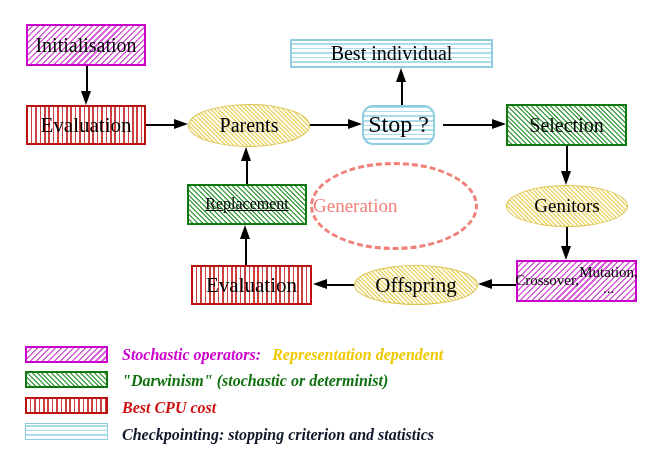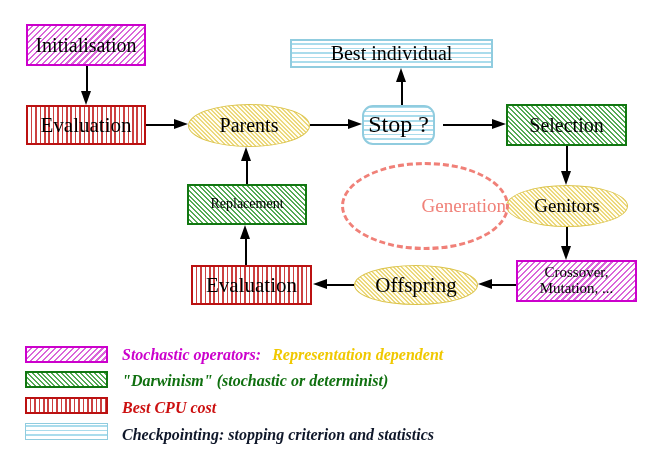--- a/index.html
+++ b/index.html
@@ -51,25 +51,25 @@
   .vline { position: absolute; width: 1.5px; background: #000; }
   .ah { position: absolute; width: 0; height: 0; }
   .ah-right { border-top: 5px solid transparent; border-bottom: 5px solid transparent; border-left: 14px solid #000; }
   .ah-left  { border-top: 5px solid transparent; border-bottom: 5px solid transparent; border-right: 14px solid #000; }
   .ah-up    { border-left: 5.5px solid transparent; border-right: 5.5px solid transparent; border-bottom: 14px solid #000; }
   .ah-down  { border-left: 5.5px solid transparent; border-right: 5.5px solid transparent; border-top: 14px solid #000; }
 
   
   #gen-ellipse {
     position: absolute;
-    left: 341px; top: 162px; width: 168px; height: 88px;
+    left: 310px; top: 162px; width: 168px; height: 88px;
     border: 3.5px dashed #f08078;
     border-radius: 50%;
     box-sizing: border-box;
-    display: flex; align-items: center; justify-content: flex-end;
+    display: flex; align-items: center; justify-content: flex-start;
     color: #f08078;
     font-size: 19px;
   }
 
   
   .swatch { position: absolute; left: 25px; width: 83px; height: 17px; box-sizing: border-box; }
   .legend-text {
     position: absolute; left: 122px;
     font-size: 16px; font-weight: bold;
     line-height: 19px; white-space: nowrap; font-style: italic;
@@ -106,34 +106,34 @@
   </div>
 
   <div class="node p-green" style="left:506px;top:104px;width:121px;height:42px;font-size:20px;">
     <span>Selection</span>
   </div>
 
   <div class="node ellipse p-yellow" style="left:506px;top:185px;width:122px;height:42px;font-size:19px;">
     <span>Genitors</span>
   </div>
 
-  <div class="node p-magenta" style="left:516px;top:260px;width:121px;height:42px;font-size:15px;flex-direction:column;">
+  <div class="node p-magenta" style="left:516px;top:260px;width:121px;height:42px;font-size:15px;">
     <span>Crossover,</span>
     <span>Mutation, ...</span>
   </div>
 
   <div class="node ellipse p-yellow" style="left:354px;top:265px;width:124px;height:40px;font-size:21px;">
     <span>Offspring</span>
   </div>
 
   <div class="node p-red" style="left:191px;top:265px;width:121px;height:40px;font-size:21px;">
     <span>Evaluation</span>
   </div>
 
-  <div class="node p-green" style="left:187px;top:184px;width:120px;height:41px;font-size:14px;">
+  <div class="node p-green" style="left:187px;top:184px;width:120px;height:41px;font-size:16px;text-decoration:underline;">
     <span>Replacement</span>
   </div>
 
   <div id="gen-ellipse">
     <span>Generation</span>
   </div>
 
   <div class="vline" style="left:86px;top:66px;height:26px;"></div>
   <div class="ah ah-down" style="left:81px;top:91px;"></div>
 

